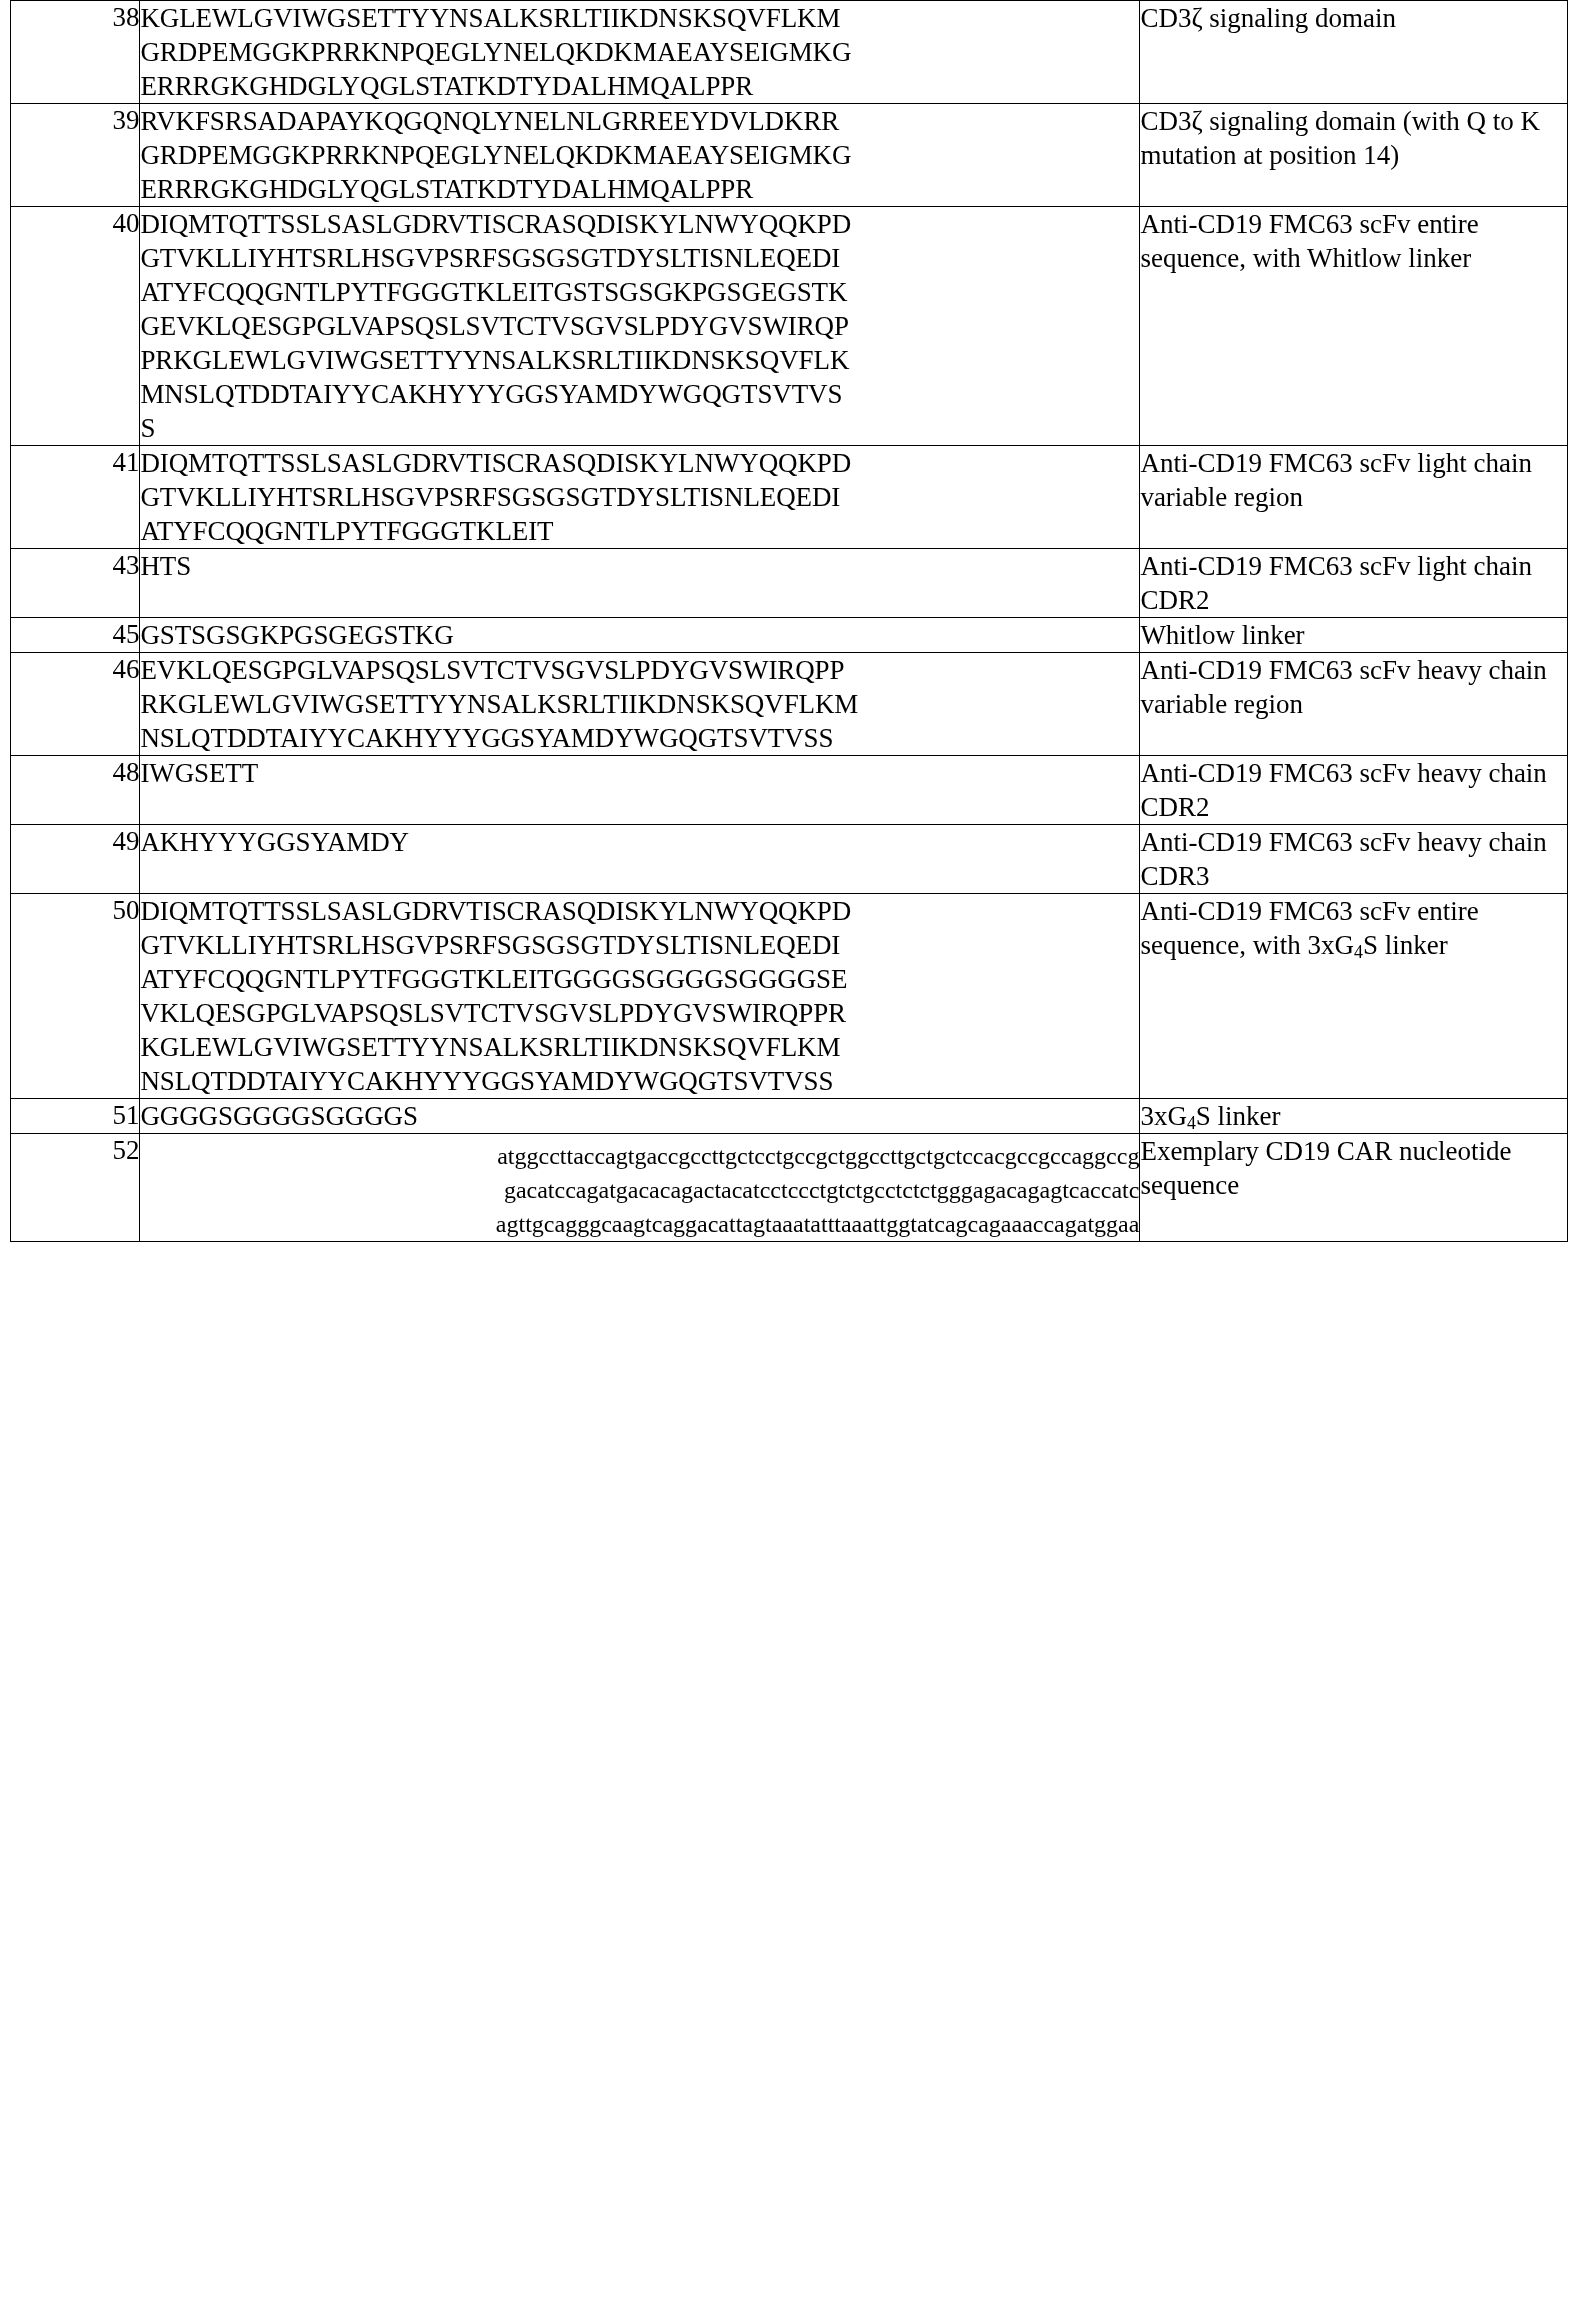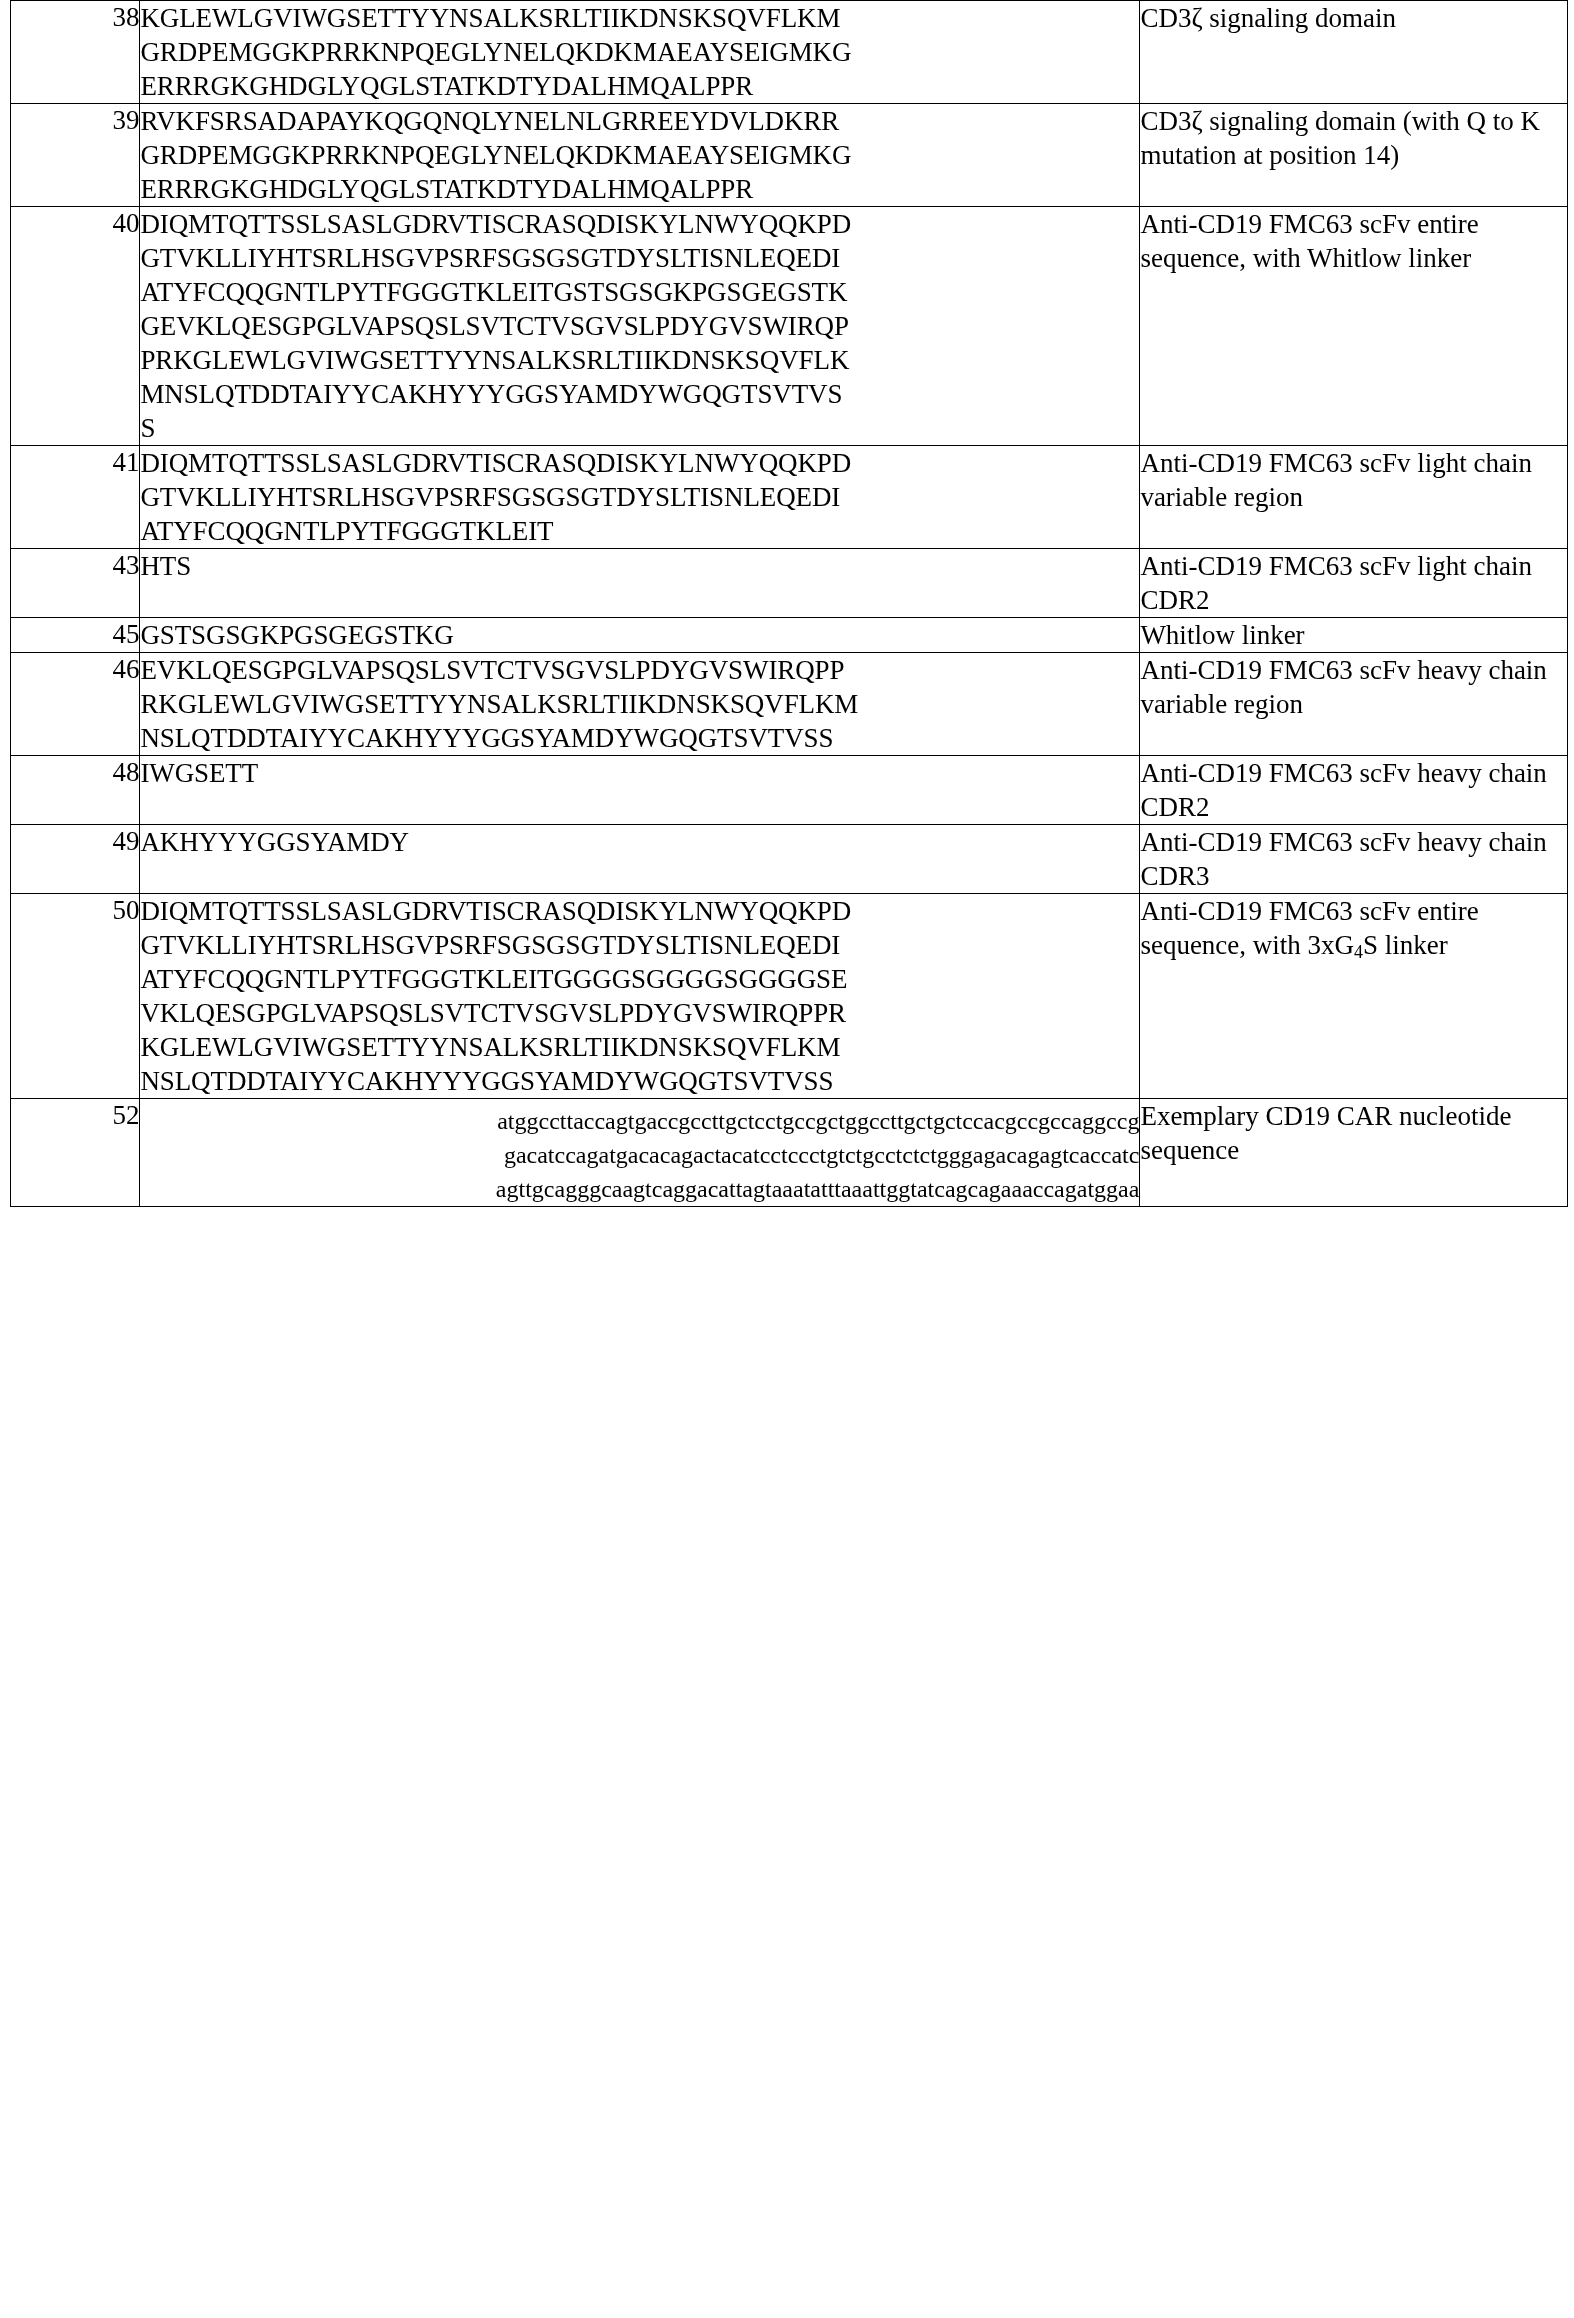--- a/index.html
+++ b/index.html
@@ -147,20 +147,27 @@
           </td>
         </tr>
         <tr>
           <td class="num-cell">50</td>
           <td class="seq-cell"><span class="seq-line">DIQMTQTTSSLSASLGDRVTISCRASQDISKYLNWYQQKPD</span><span class="seq-line">GTVKLLIYHTSRLHSGVPSRFSGSGSGTDYSLTISNLEQEDI</span><span class="seq-line">ATYFCQQGNTLPYTFGGGTKLEITGGGGSGGGGSGGGGSE</span><span class="seq-line">VKLQESGPGLVAPSQSLSVTCTVSGVSLPDYGVSWIRQPPR</span><span class="seq-line">KGLEWLGVIWGSETTYYNSALKSRLTIIKDNSKSQVFLKM</span><span class="seq-line">NSLQTDDTAIYYCAKHYYYGGSYAMDYWGQGTSVTVSS</span></td>
           <td class="desc-cell">
             <span class="desc-text">Anti-CD19 FMC63 scFv entire sequence, with 3xG<sub>4</sub>S linker</span>
           </td>
         </tr>
         <tr>
+          <td class="num-cell">51</td>
+          <td class="seq-cell"><span class="seq-line">GGGGSGGGGSGGGGS</span></td>
+          <td class="desc-cell">
+            <span class="desc-text">3xG<sub>4</sub>S linker</span>
+          </td>
+        </tr>
+        <tr>
           <td class="num-cell">52</td>
           <td class="seq-cell nt"><span class="seq-line">atggccttaccagtgaccgccttgctcctgccgctggccttgctgctccacgccgccaggccg</span><span class="seq-line">gacatccagatgacacagactacatcctccctgtctgcctctctgggagacagagtcaccatc</span><span class="seq-line">agttgcagggcaagtcaggacattagtaaatatttaaattggtatcagcagaaaccagatggaa</span></td>
           <td class="desc-cell">
             <span class="desc-text">Exemplary CD19 CAR nucleotide sequence</span>
           </td>
         </tr>
       </tbody>
   </table>
 </div>
 

